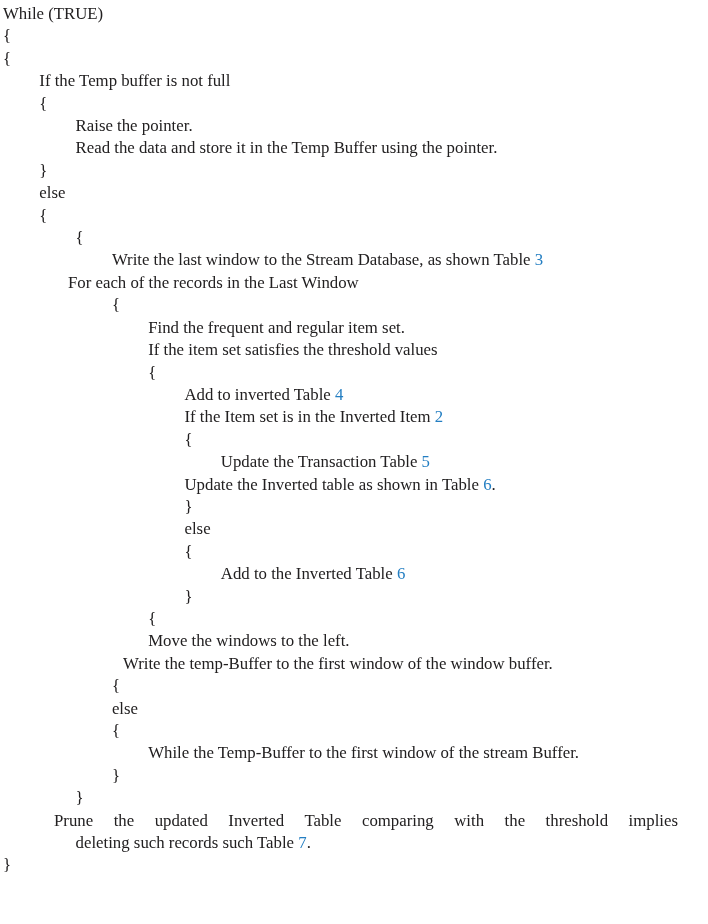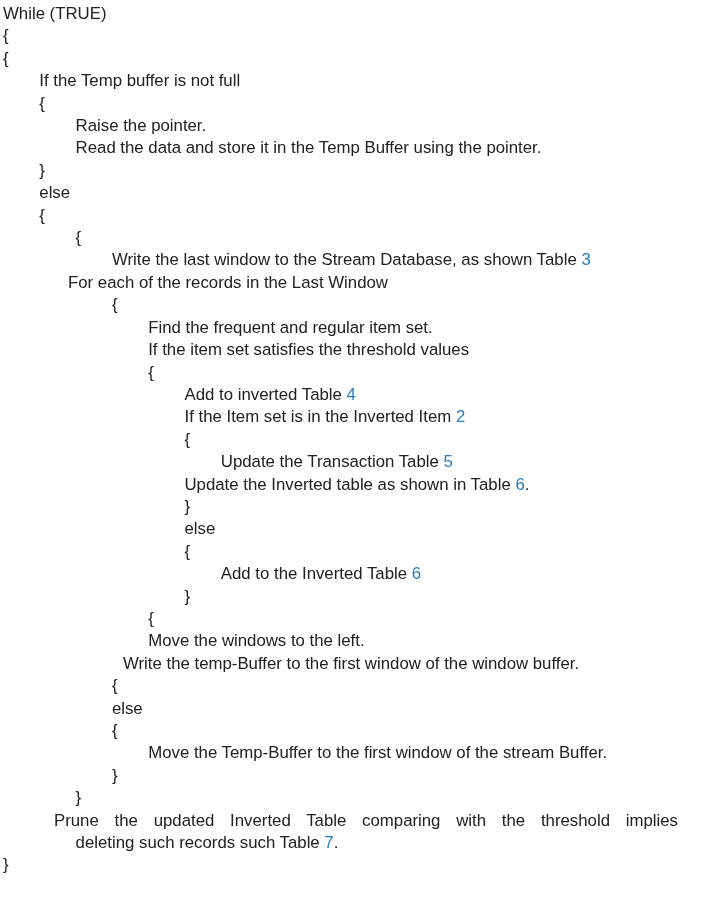--- a/index.html
+++ b/index.html
@@ -13,21 +13,21 @@
     background: var(--bg);
   }
   .page {
     position: relative;
     width: 708px;
     height: 924px;
     background: var(--bg);
     overflow: hidden;
   }
   .code-block {
-    font-family: Liberation Sans, sans-serif;
+    font-family: Liberation Serif, serif;
     font-size: 16.8px;
     line-height: 22.4px;
     color: var(--ink);
     padding: 3px 0 0 3px;
   }
   .code-line {
     white-space: pre;
     min-height: 22.4px;
   }
   .code-line.justify {
@@ -71,20 +71,20 @@
       <div class="code-line" style="margin-left: 181.5px;"><span>else</span></div>
       <div class="code-line" style="margin-left: 181.5px;"><span>{</span></div>
       <div class="code-line" style="margin-left: 217.8px;"><span>Add to the Inverted Table </span><span class="ref">6</span></div>
       <div class="code-line" style="margin-left: 181.5px;"><span>}</span></div>
       <div class="code-line" style="margin-left: 145.2px;"><span>{</span></div>
       <div class="code-line" style="margin-left: 145.2px;"><span>Move the windows to the left.</span></div>
       <div class="code-line" style="margin-left: 120px;"><span>Write the temp-Buffer to the first window of the window buffer.</span></div>
       <div class="code-line" style="margin-left: 108.9px;"><span>{</span></div>
       <div class="code-line" style="margin-left: 108.9px;"><span>else</span></div>
       <div class="code-line" style="margin-left: 108.9px;"><span>{</span></div>
-      <div class="code-line" style="margin-left: 145.2px;"><span>Move the Temp-Buffer to the first window of the stream Buffer.</span></div>
+      <div class="code-line" style="margin-left: 145.2px;"><span>While the Temp-Buffer to the first window of the stream Buffer.</span></div>
       <div class="code-line" style="margin-left: 108.9px;"><span>}</span></div>
       <div class="code-line" style="margin-left: 72.6px;"><span>}</span></div>
       <div class="code-line justify" style="margin-left: 51px;"><span>Prune the updated Inverted Table comparing with the threshold implies</span></div>
       <div class="code-line" style="margin-left: 72.6px;"><span>deleting such records such Table </span><span class="ref">7</span><span>.</span></div>
       <div class="code-line" style="margin-left: 0px;"><span>}</span></div>
     </div>
 </div>
 
 </body></html>

